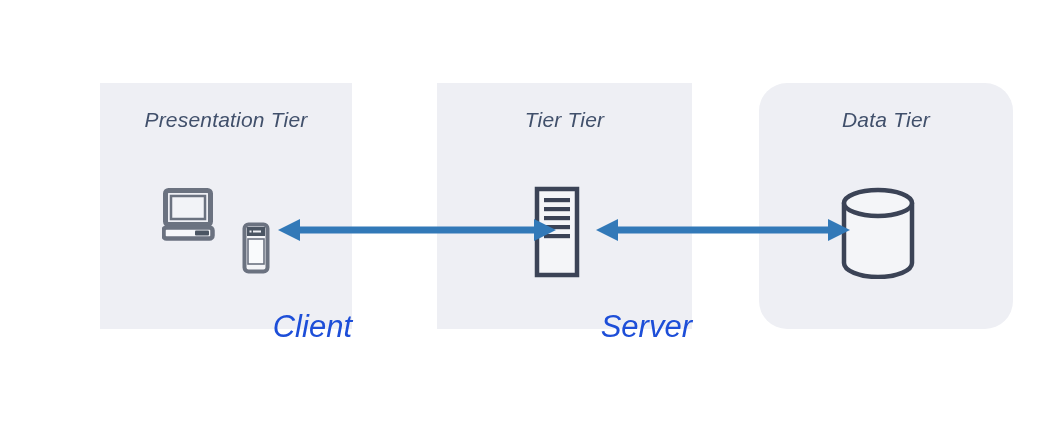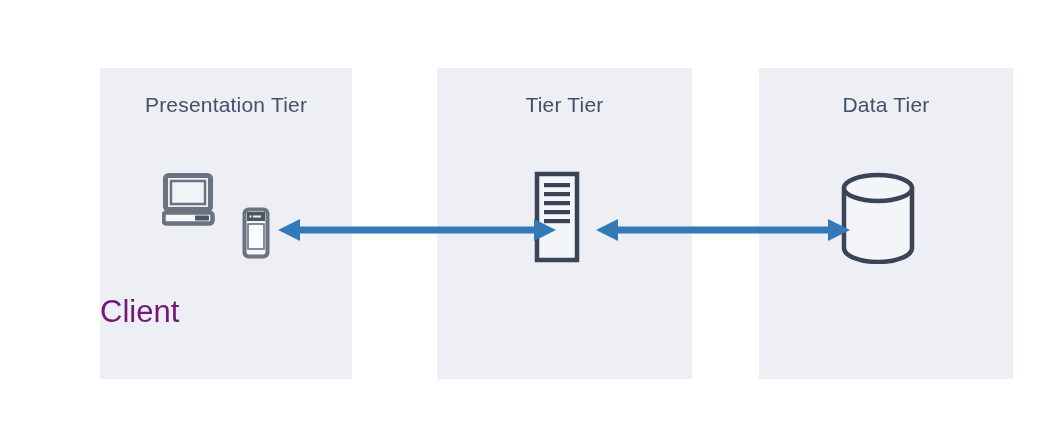--- a/index.html
+++ b/index.html
@@ -15,51 +15,52 @@
     position: relative;
     width: 1040px;
     height: 436px;
     background: #ffffff;
     overflow: hidden;
   }
 
   
   .tier-panel {
     position: absolute;
-    top: 68px;
-    height: 311px;
+    top: 83px;
+    height: 246px;
     background: #eeeff4;
     box-sizing: border-box;
+    font-style: italic;
   }
   #tier-0 { left: 100px;  width: 252px; }
   #tier-1 { left: 437px;  width: 255px; }
-  #tier-2 { left: 759px;  width: 254px; }
+  #tier-2 { left: 759px;  width: 254px; border-radius: 28px; }
 
   .tier-title {
     position: absolute;
     top: 24px;
     left: 0;
     width: 100%;
     text-align: center;
     font-size: 21px;
     line-height: 26px;
     letter-spacing: 0.2px;
     color: #41506b;
     white-space: nowrap;
   }
 
   .entity-label {
     position: absolute;
     top: 225px;
     left: 0;
     width: 100%;
-    text-align: left;
+    text-align: right;
     font-size: 31px;
     line-height: 38px;
-    color: #701a75;
+    color: #1d4ed8;
     white-space: nowrap;
   }
 
   
   .icon-wrap {
     position: absolute;
   }
 
   
   #client-icons {
@@ -146,20 +147,21 @@
             <rect x="10" y="12" width="26" height="4.2"></rect>
             <rect x="10" y="21" width="26" height="4.2"></rect>
             <rect x="10" y="30" width="26" height="4.2"></rect>
             <rect x="10" y="39" width="26" height="4.2"></rect>
             <rect x="10" y="48" width="26" height="4.2"></rect>
           </g>
         </svg>
       </span>
     </div>
 
+    <div class="entity-label">Server</div>
   </div>
 
   <div class="tier-panel" id="tier-2">
     <div class="tier-title">Data Tier</div>
 
     <div class="icon-wrap" id="db-icons">
       <span id="db-icon">
         <svg width="78" height="92" viewBox="0 0 78 92" xmlns="http://www.w3.org/2000/svg">
 
           <path d="M5,16 L5,76 A34,14 0 0 0 73,76 L73,16 Z" fill="#f4f5f8" stroke="#3b4356" stroke-width="4.5" stroke-linejoin="round"></path>

